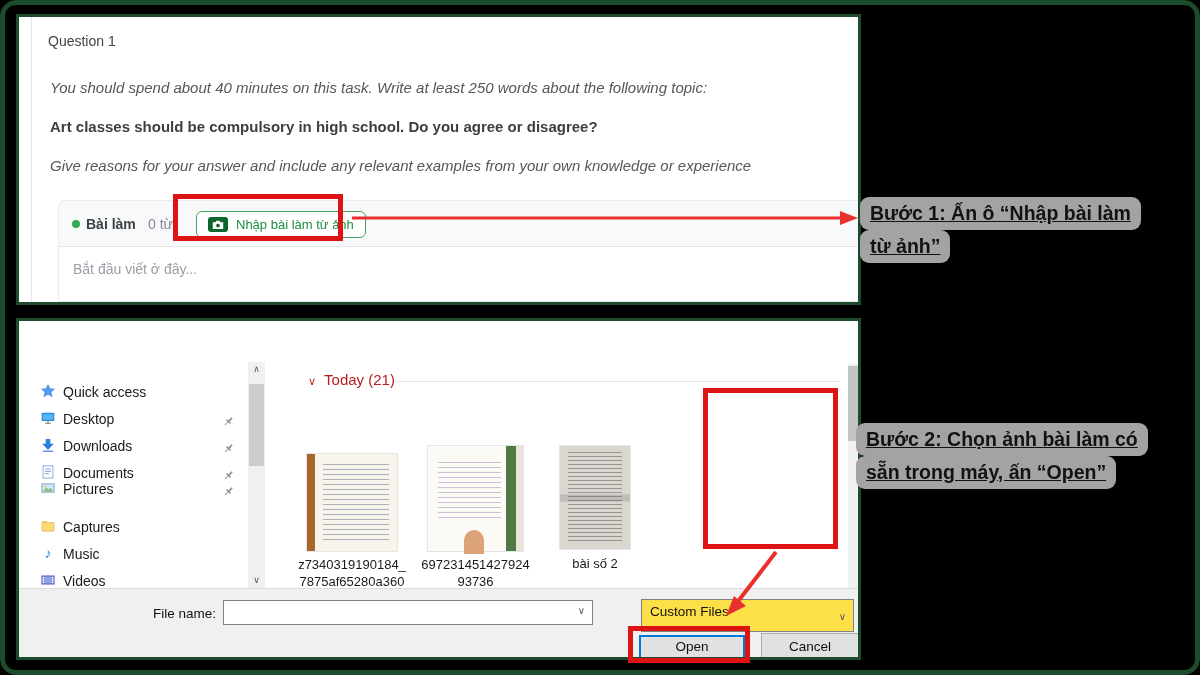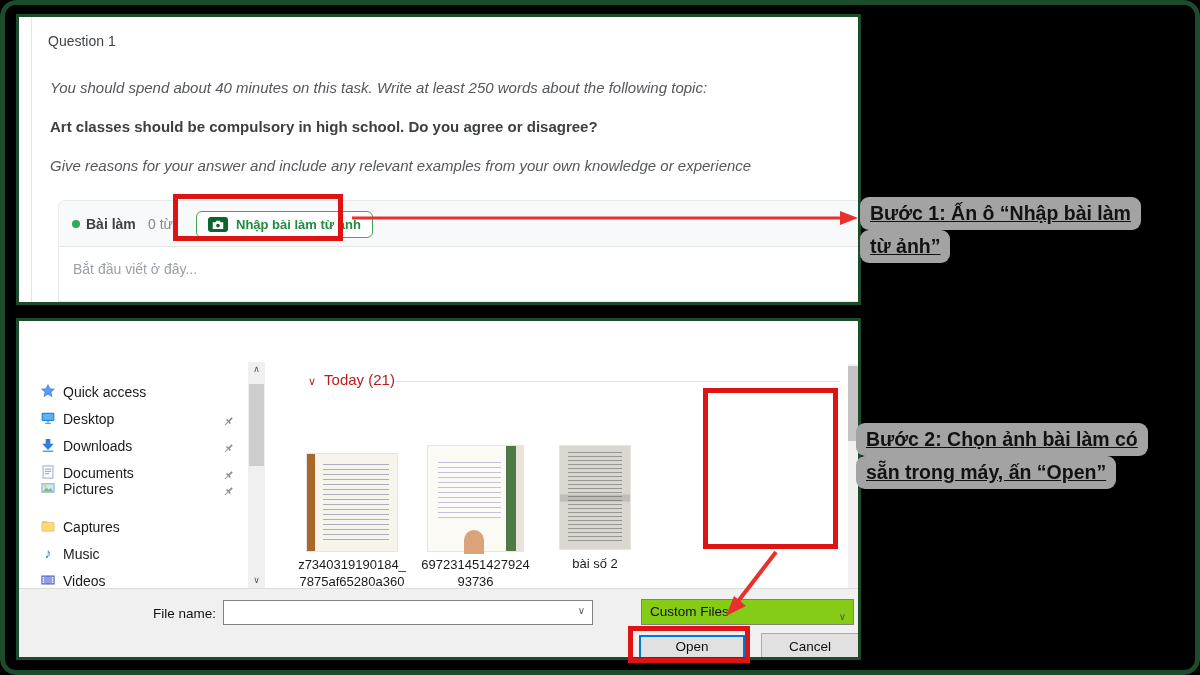--- a/index.html
+++ b/index.html
@@ -17,21 +17,21 @@
   .q-p{position:absolute;left:31px;right:4px;font-size:15px;color:#54575c;white-space:nowrap;}
   .q-p.i{font-style:italic;}
   .q-p.b{font-weight:bold;color:#3c4043;font-style:normal;}
   #editor{position:absolute;left:39px;top:183px;right:-2px;bottom:0;border:1px solid #e8eaed;border-right:none;border-radius:8px 0 0 0;background:#fff;}
   #editor-head{position:absolute;left:0;right:0;top:0;height:46px;background:#f8f9fa;border-bottom:1px solid #e4e7ea;border-radius:8px 0 0 0;}
   .green-dot{position:absolute;left:13px;top:19px;width:8px;height:8px;border-radius:50%;background:#34a853;}
   .tab-label{position:absolute;left:27px;top:0;line-height:46px;font-size:14px;font-weight:bold;color:#3c4043;}
   .word-count{position:absolute;left:89px;top:0;line-height:46px;font-size:14px;color:#85898f;}
   .import-btn{position:absolute;left:137px;top:10px;height:27px;display:flex;align-items:center;gap:8px;padding:0 11px;background:#fff;border:1.5px solid #42a65a;border-radius:6px;cursor:pointer;}
   .camera-badge{width:20px;height:15px;background:#0d652d;border-radius:3px;display:flex;align-items:center;justify-content:center;}
-  .import-label{font-size:13px;font-weight:bold;color:#1e8e3e;white-space:nowrap;}
+  .import-label{font-size:13px;font-weight:normal;color:#1e8e3e;white-space:nowrap;}
   .placeholder{position:absolute;left:14px;top:60px;font-size:14px;color:#9aa0a6;}
 
   
   .red-box{position:absolute;border:5px solid #de1414;z-index:20;background:transparent;}
   #redbox1{left:173px;top:194px;width:170px;height:47px;}
   #redbox2{left:703px;top:388px;width:135px;height:161px;}
   #redbox3{left:628px;top:626px;width:122px;height:37px;}
   .arrow-svg{position:absolute;z-index:25;overflow:visible;}
 
   
@@ -77,21 +77,21 @@
   .t2 .finger{position:absolute;left:38%;bottom:-3px;width:20px;height:24px;border-radius:10px 10px 0 0;background:#dca27a;}
   .t3{background:linear-gradient(180deg,transparent 46%,rgba(0,0,0,0.12) 48% 53%,transparent 55%),#dad7d1;}
   .t3::after{inset:6px 8px;background:repeating-linear-gradient(to bottom,rgba(60,60,60,0.42) 0 1px,transparent 1px 4px);}
   .fname{position:absolute;left:-14px;right:-14px;text-align:center;font-size:13px;color:#1a1a1a;line-height:16.5px;}
 
   #dlg-footer{position:absolute;left:0;right:0;bottom:0;height:69px;background:#f0f0f0;border-top:1px solid #dcdcdc;}
   #fn-label{position:absolute;left:80px;top:17px;width:117px;text-align:right;font-size:13.5px;color:#111;}
   #fn-combo{position:absolute;left:204px;top:11px;width:370px;height:25px;background:#fff;border:1px solid #808080;}
   #fn-combo input{position:absolute;left:0;top:0;width:340px;height:23px;border:none;outline:none;padding:0 0 0 7px;font-size:13.5px;font-family:inherit;background:transparent;color:#111;}
   .combo-chev{position:absolute;right:7px;top:4px;font-size:10px;color:#555;}
-  #ft-combo{position:absolute;left:622px;top:10px;width:213px;height:26px;background:#84cc16;border:1px solid #808080;font-size:13.5px;color:#111;line-height:24px;padding-left:8px;cursor:pointer;}
+  #ft-combo{position:absolute;left:622px;top:10px;width:213px;height:33px;background:#fde047;border:1px solid #808080;font-size:13.5px;color:#111;line-height:24px;padding-left:8px;cursor:pointer;}
   #open-btn{position:absolute;left:620px;top:46px;width:106px;height:24px;background:#e1e1e1;border:2px solid #0078d7;font-size:13.5px;color:#111;text-align:center;line-height:20px;cursor:pointer;}
   #cancel-btn{position:absolute;left:742px;top:44px;width:98px;height:27px;background:#e1e1e1;border:1px solid #acacac;font-size:13.5px;color:#111;text-align:center;line-height:25px;cursor:pointer;}
 </style>
 </head>
 <body>
 
 <div id="stage">
 
   <div id="panel1">
     <div class="vline"></div>

